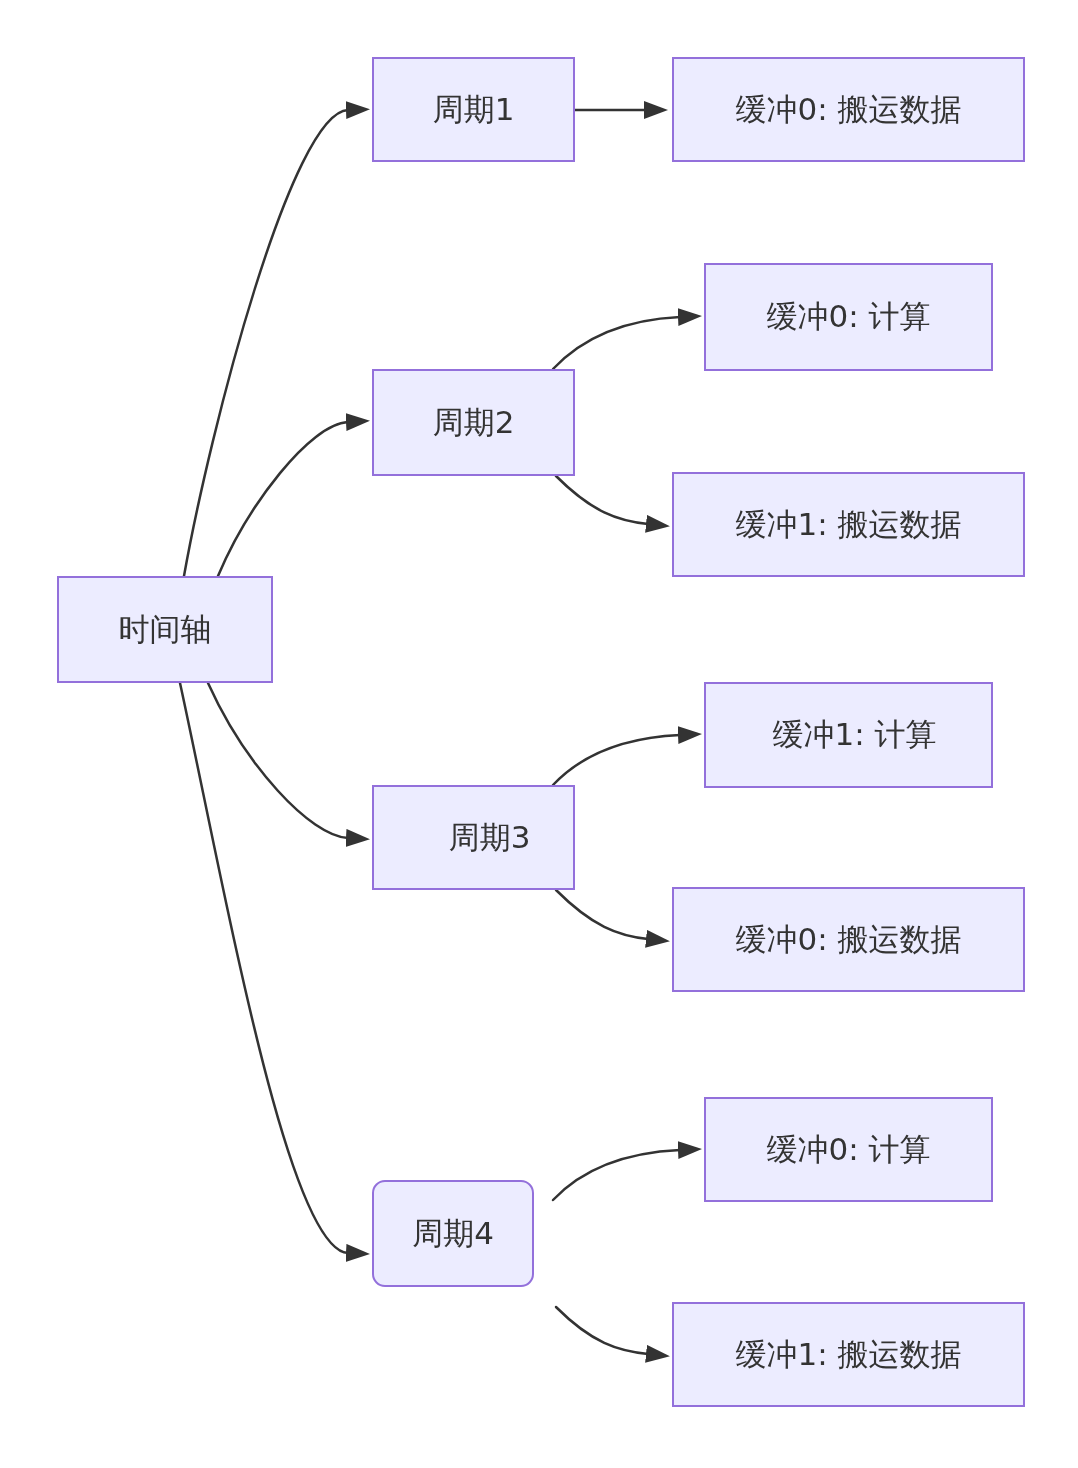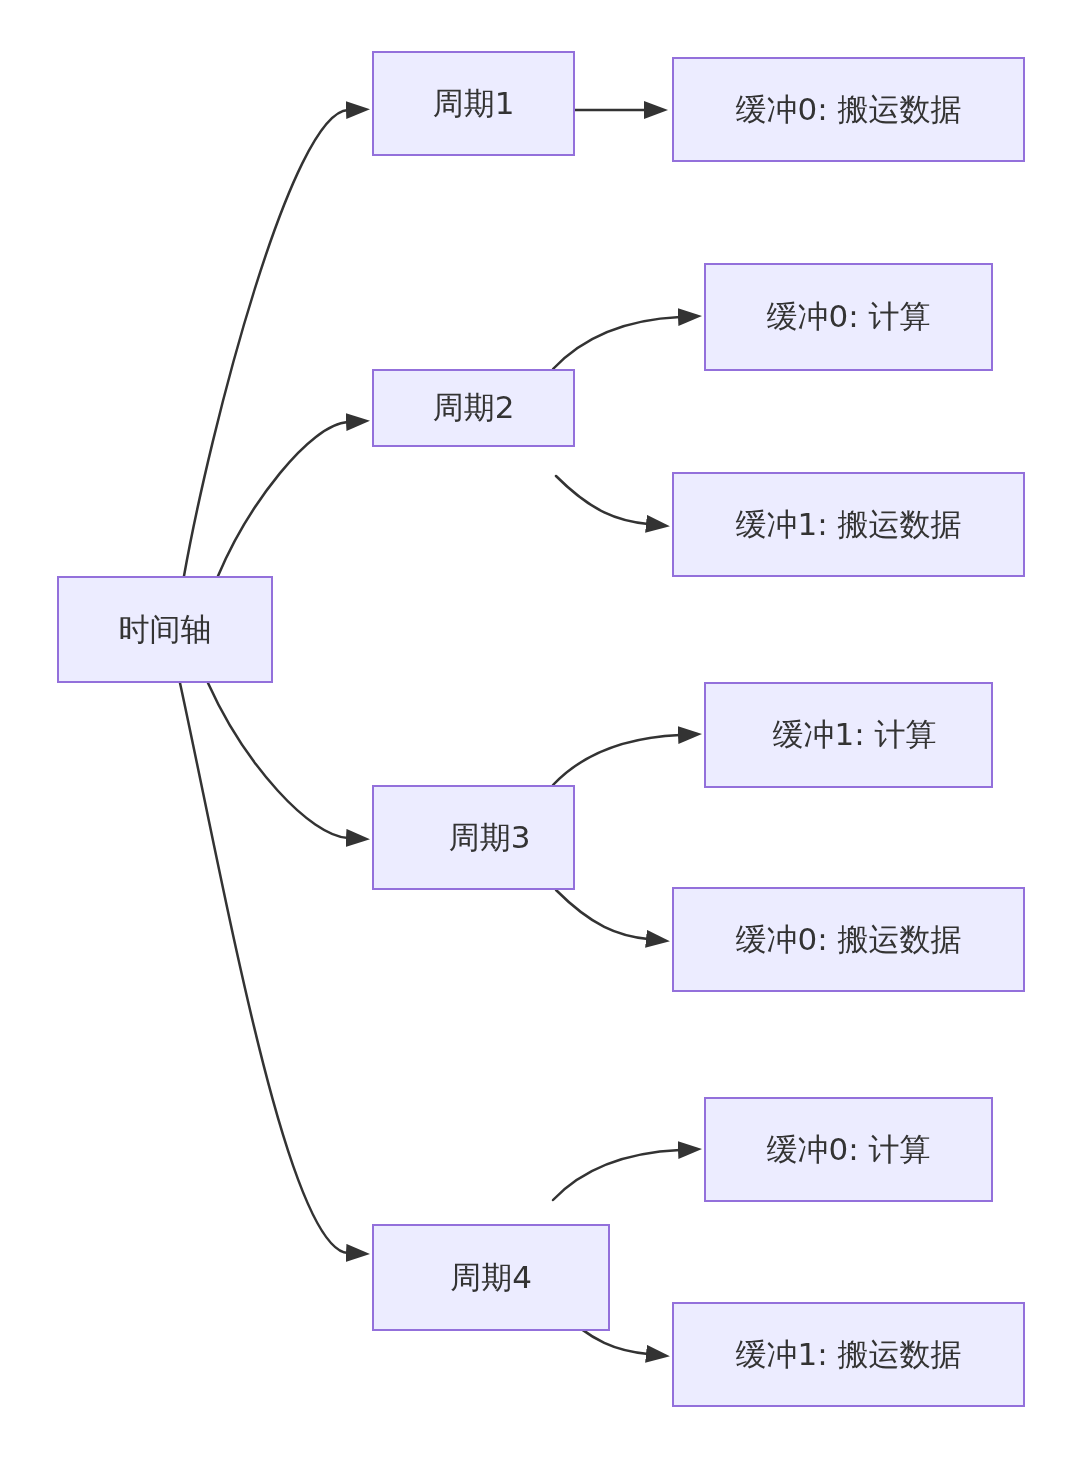--- a/index.html
+++ b/index.html
@@ -37,24 +37,24 @@
     display: flex;
     align-items: center;
     justify-content: center;
     font-size: 31px;
     line-height: 1.2;
     white-space: nowrap;
     text-align: center;
   }
   
   .n-root { left: 57px;  top: 576px;  width: 216px; height: 107px; }
-  .n-c1   { left: 372px; top: 51px;   width: 203px; height: 105px; }
-  .n-c2   { left: 372px; top: 369px;  width: 203px; height: 78px; }
+  .n-c1   { left: 372px; top: 57px;   width: 203px; height: 105px; }
+  .n-c2   { left: 372px; top: 369px;  width: 203px; height: 107px; }
   .n-c3   { left: 372px; top: 785px;  width: 203px; height: 105px; padding-left: 32px; }
-  .n-c4   { left: 372px; top: 1224px; width: 238px; height: 107px; }
+  .n-c4   { left: 372px; top: 1180px; width: 162px; height: 107px; border-radius: 13px; }
   .n-l1a  { left: 672px; top: 57px;   width: 353px; height: 105px; }
   .n-l2a  { left: 704px; top: 263px;  width: 289px; height: 108px; }
   .n-l2b  { left: 672px; top: 472px;  width: 353px; height: 105px; }
   .n-l3a  { left: 704px; top: 682px;  width: 289px; height: 106px; padding-left: 12px; }
   .n-l3b  { left: 672px; top: 887px;  width: 353px; height: 105px; }
   .n-l4a  { left: 704px; top: 1097px; width: 289px; height: 105px; }
   .n-l4b  { left: 672px; top: 1302px; width: 353px; height: 105px; }
   .edge-path {
     fill: none;
     stroke: var(--edge-color);

